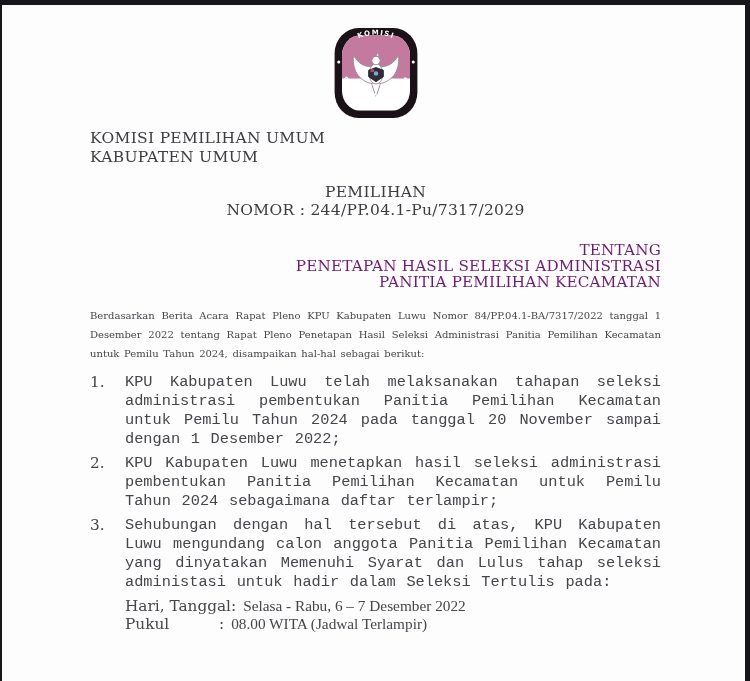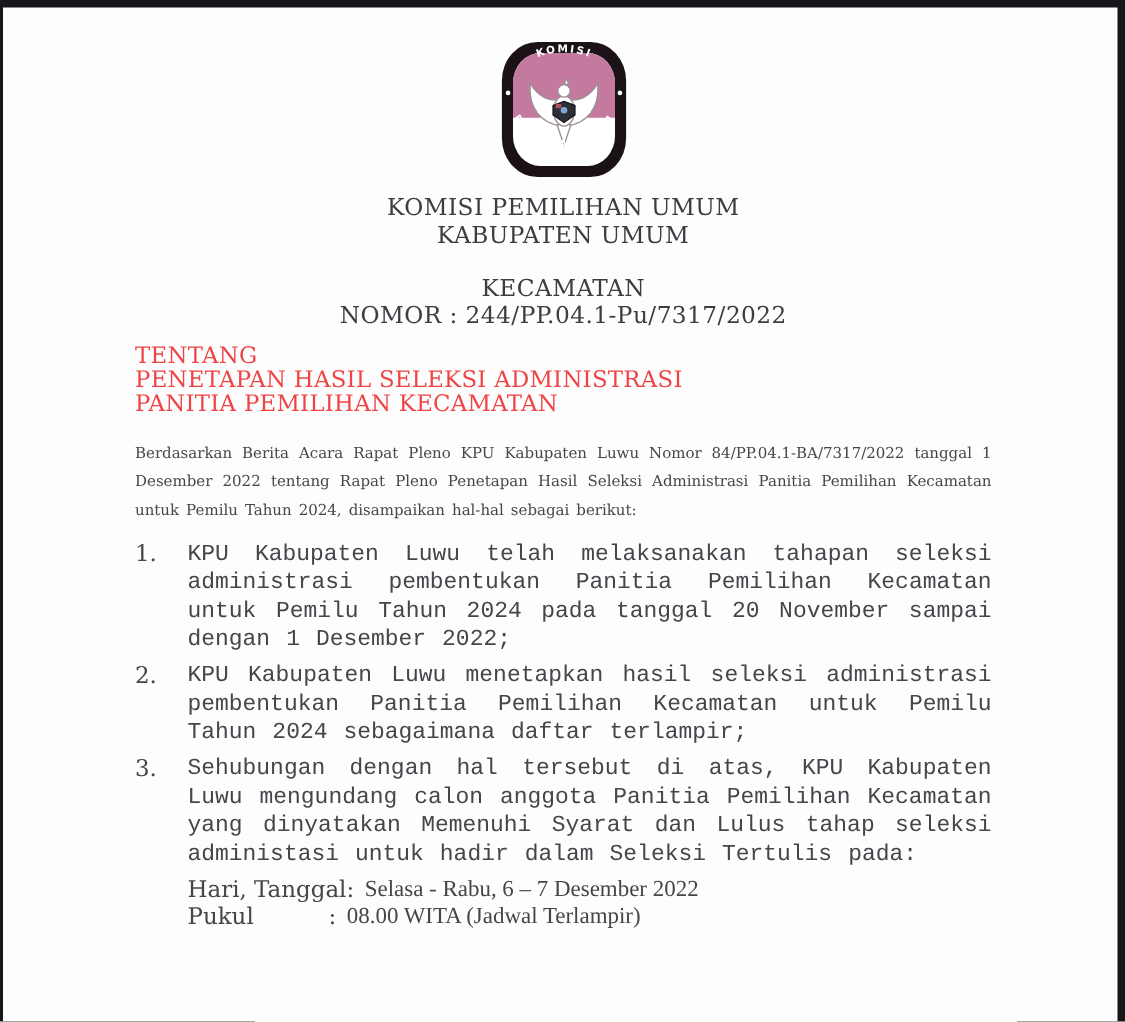--- a/index.html
+++ b/index.html
@@ -14,23 +14,23 @@
     position:absolute; top:5px; left:2px; right:5px; bottom:0;
     background:#fdfdfd;
     color:#45454b;
     overflow:hidden;
   }
   .content { padding:0 84px 0 88px; }
 
   .logo-wrap { text-align:center; padding-top:22px; height:92px; }
   .logo-wrap svg { width:92px; height:92px; }
 
-  .org-block { margin-top:10px; text-align:center; font-size:15.5px; line-height:19px; letter-spacing:.3px; color:#3c3c42; }
+  .org-block { margin-top:10px; font-size:15.5px; line-height:19px; letter-spacing:.3px; color:#3c3c42; }
   .doc-block { margin-top:16px; text-align:center; font-size:15.5px; line-height:18px; letter-spacing:.3px; color:#3c3c42; }
-  .about-block { margin-top:10px; text-align:left; font-size:15.2px; line-height:16px; letter-spacing:.2px; color:#ef4444; }
+  .about-block { margin-top:23px; text-align:right; font-size:15.2px; line-height:16px; letter-spacing:.2px; color:#701a75; }
 
   .intro {
     margin-top:16px;
     font-size:10px; line-height:19px;
     text-align:justify;
     word-spacing:1.5px;
   }
 
   .list { margin-top:6px; }
   .list-item { display:flex; margin-bottom:5px; font-size:15.3px; line-height:19px; }
@@ -91,22 +91,22 @@
         </text>
       </svg>
     </div>
 
     <div class="org-block">
       <div>KOMISI PEMILIHAN UMUM</div>
       <div>KABUPATEN UMUM</div>
     </div>
 
     <div class="doc-block">
-      <div>KECAMATAN</div>
-      <div>NOMOR : 244/PP.04.1-Pu/7317/2022</div>
+      <div>PEMILIHAN</div>
+      <div>NOMOR : 244/PP.04.1-Pu/7317/2029</div>
     </div>
 
     <div class="about-block">
       <div>TENTANG</div>
       <div>PENETAPAN HASIL SELEKSI ADMINISTRASI</div>
       <div>PANITIA PEMILIHAN KECAMATAN</div>
     </div>
 
     <p class="intro">Berdasarkan Berita Acara Rapat Pleno KPU Kabupaten Luwu Nomor 84/PP.04.1-BA/7317/2022 tanggal 1 Desember 2022 tentang Rapat Pleno Penetapan Hasil Seleksi Administrasi Panitia Pemilihan Kecamatan untuk Pemilu Tahun 2024, disampaikan hal-hal sebagai berikut:</p>
 

